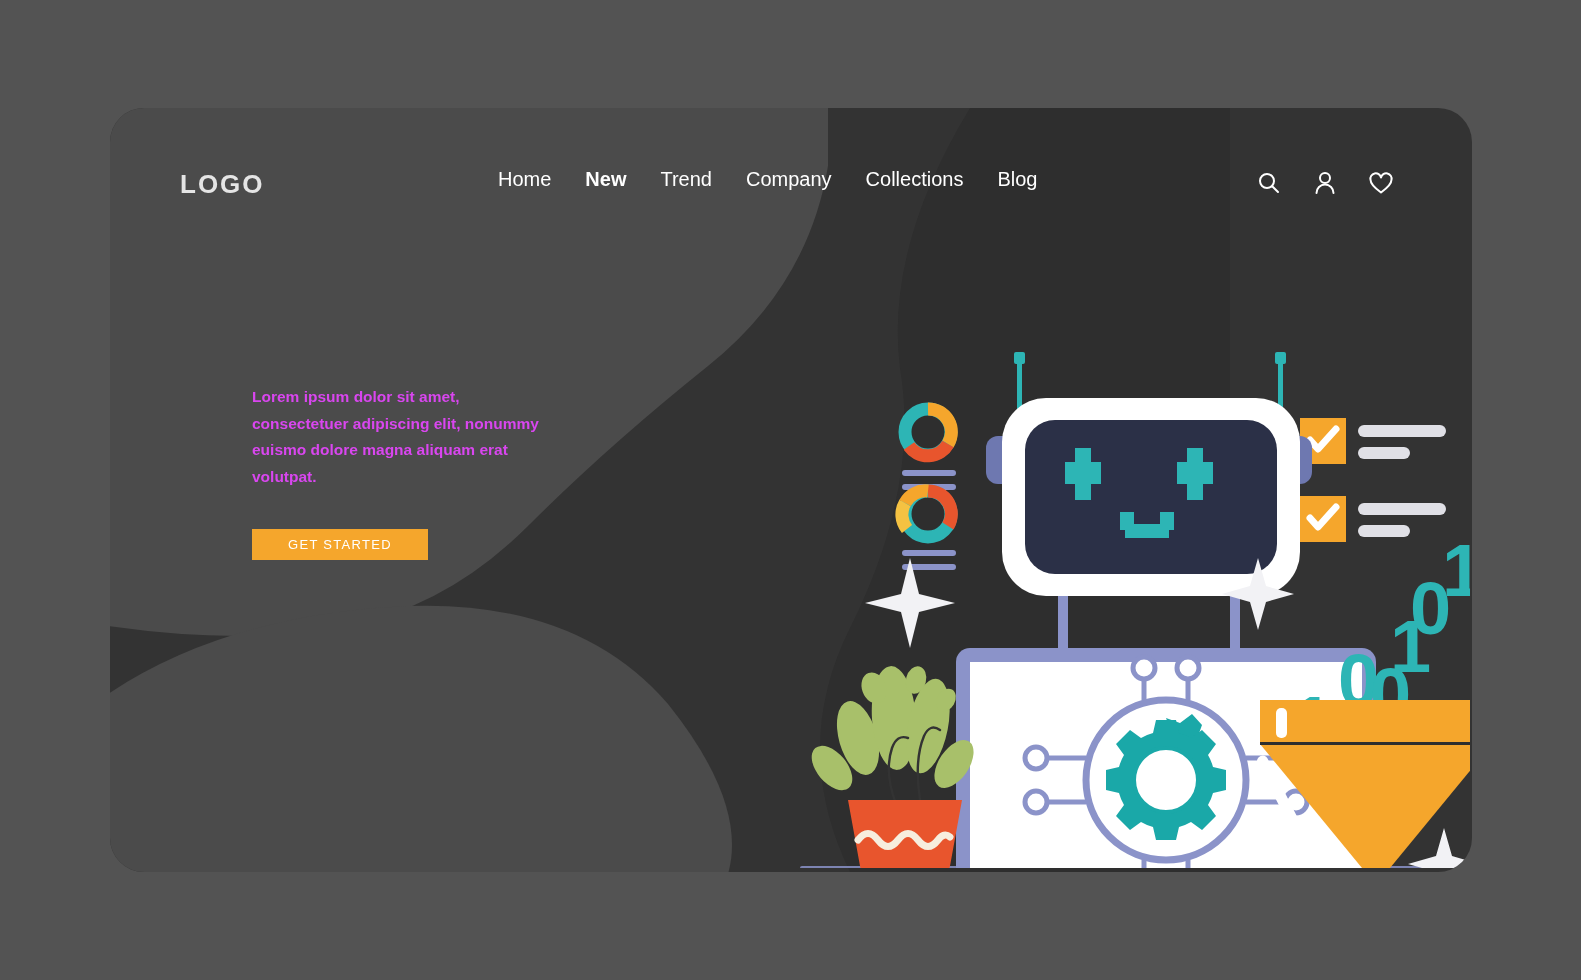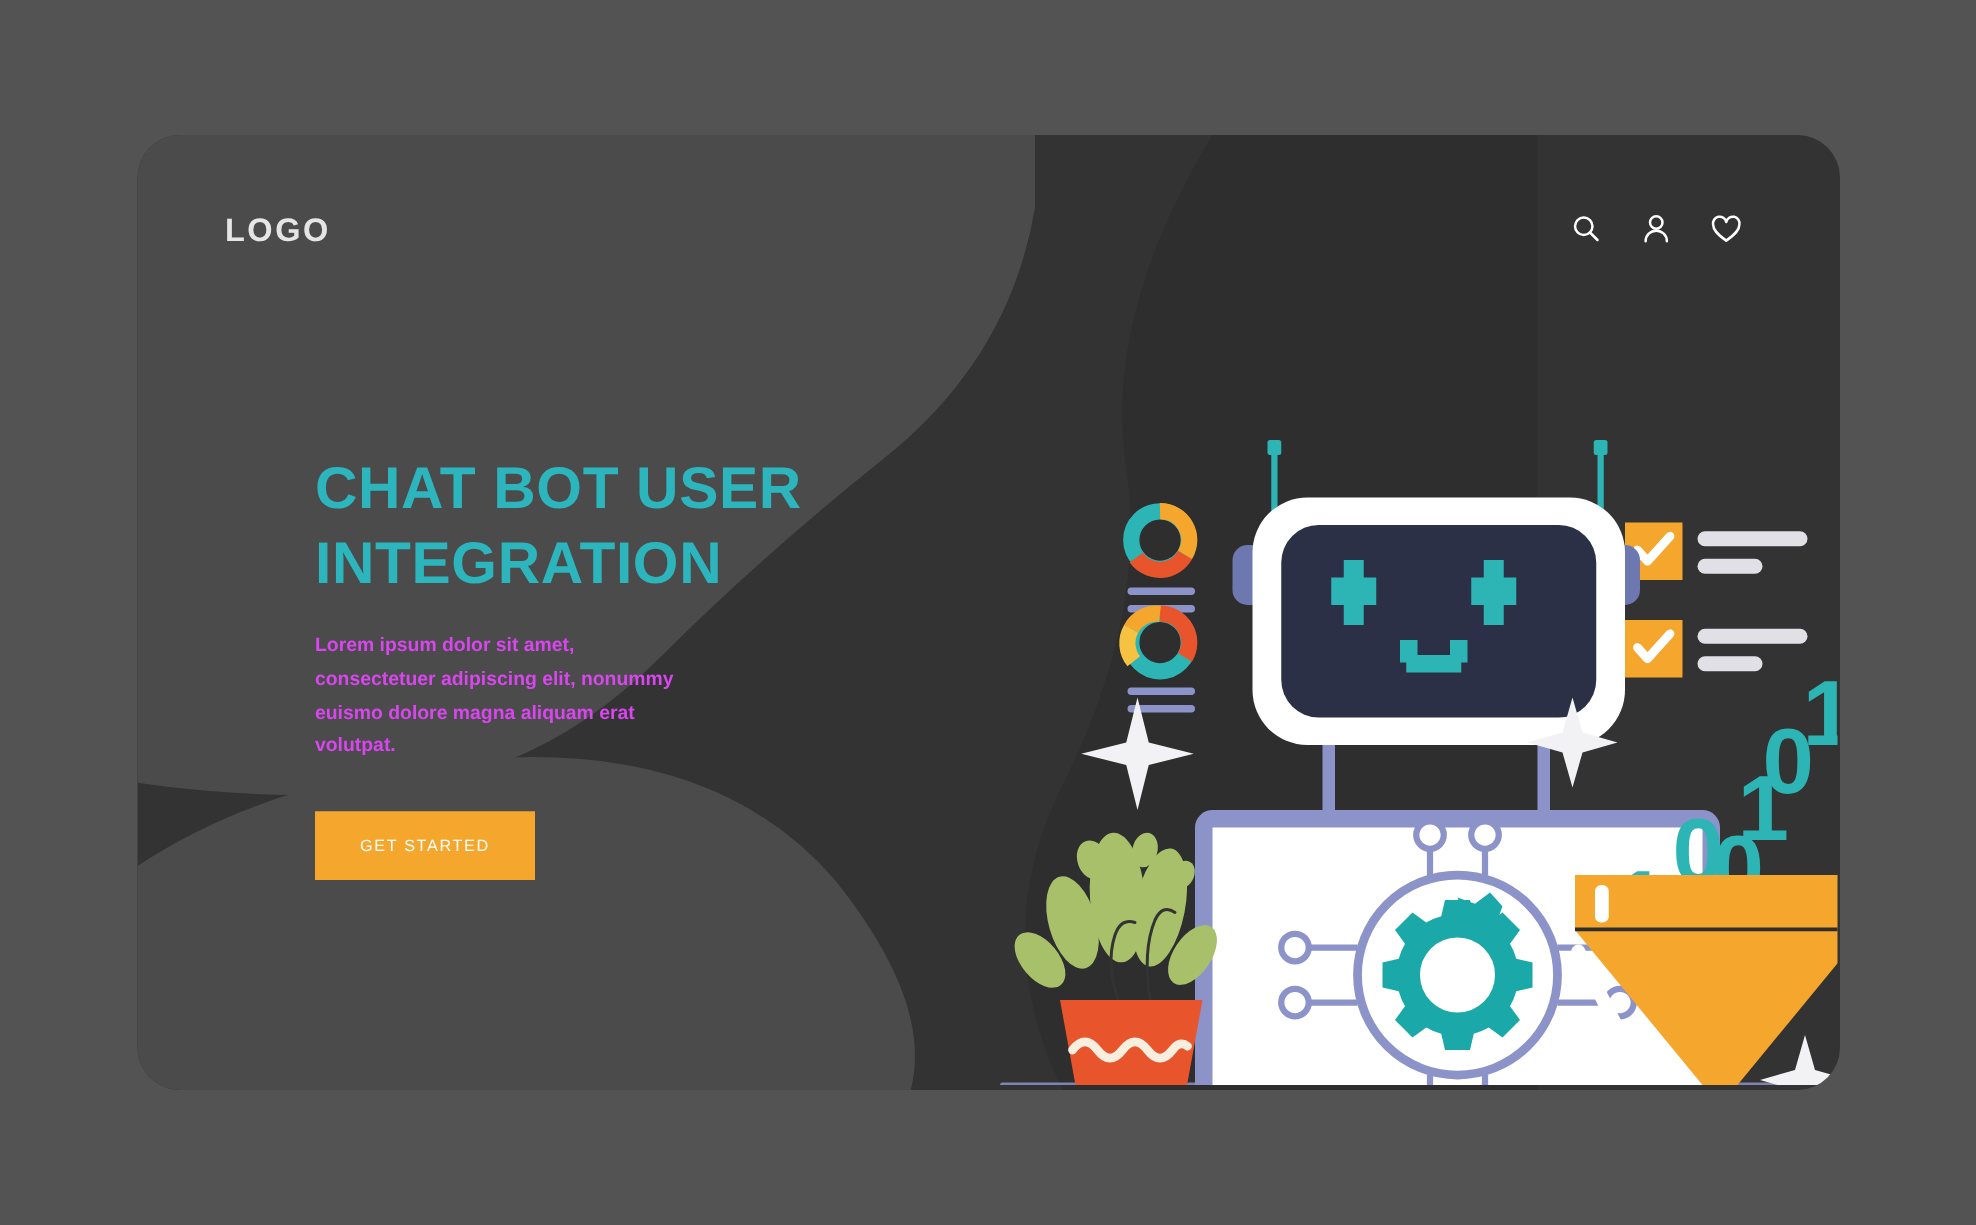--- a/index.html
+++ b/index.html
@@ -69,21 +69,21 @@
     color:#2cb5bd; font-size:47px; line-height:1.28;
     font-weight:bold; letter-spacing:0.5px;
   }
   .subtext {
     margin-top:24px; color:#d946ef; font-size:15.5px;
     line-height:1.72; font-weight:bold; max-width:300px;
   }
   .cta {
     margin-top:38px; display:inline-block;
     background:#f5a62c; color:#ffffff;
-    border:none; padding:20px 36px;
+    border:none; padding:8px 36px;
     font-size:13px; letter-spacing:1.3px;
     font-family:"Liberation Sans", sans-serif;
     cursor:pointer;
   }
 
   
   .illus { position:absolute; left:660px; top:140px; width:700px; height:620px; }
   .illus svg { display:block; }
 </style>
 </head>
@@ -92,20 +92,28 @@
 <div id="stage">
   <div class="card">
 
     <div class="blob-light-top"></div>
     <div class="blob-light-bottom"></div>
     <div class="blob-dark-right"></div>
 
     <div class="hdr">
       <div class="logo">LOGO</div>
 
+      <nav class="nav">
+        <a href="#">Home</a>
+        <a href="#" class="active">New</a>
+        <a href="#">Trend</a>
+        <a href="#">Company</a>
+        <a href="#">Collections</a>
+        <a href="#">Blog</a>
+      </nav>
 
       <div class="icons">
         <span>
           <svg width="26" height="26" viewBox="0 0 26 26" fill="none" stroke="#ffffff" stroke-width="2">
             <circle cx="11" cy="11" r="7"></circle>
               <line x1="16.2" y1="16.2" x2="22" y2="22" stroke-linecap="round"></line>
           </svg>
         </span>
         <span>
           <svg width="26" height="26" viewBox="0 0 26 26" fill="none" stroke="#ffffff" stroke-width="2">
@@ -115,24 +123,20 @@
         </span>
         <span>
           <svg width="26" height="26" viewBox="0 0 26 26" fill="none" stroke="#ffffff" stroke-width="2">
             <path d="M13 22.5 C6 17.5 2.5 14 2.5 9.8 A5.3 5.3 0 0 1 13 7.6 A5.3 5.3 0 0 1 23.5 9.8 C23.5 14 20 17.5 13 22.5 Z" stroke-linejoin="round"></path>
           </svg>
         </span>
       </div>
     </div>
 
     <div class="hero">
-      <h1 class="headline">
-        <span>CHAT BOT USER</span><br>
-        <span>INTEGRATION</span>
-      </h1>
       <p class="subtext">Lorem ipsum dolor sit amet, consectetuer adipiscing elit, nonummy euismo dolore magna aliquam erat volutpat.</p>
       <button class="cta">GET STARTED</button>
     </div>
 
     <div class="illus">
       <svg width="700" height="620" viewBox="0 0 700 620">
 
         <rect x="30" y="618" width="340" height="4" rx="2" fill="#8b93c9" opacity="0.85"></rect>
         <rect x="392" y="618" width="270" height="4" rx="2" fill="#8b93c9" opacity="0.85"></rect>
 

